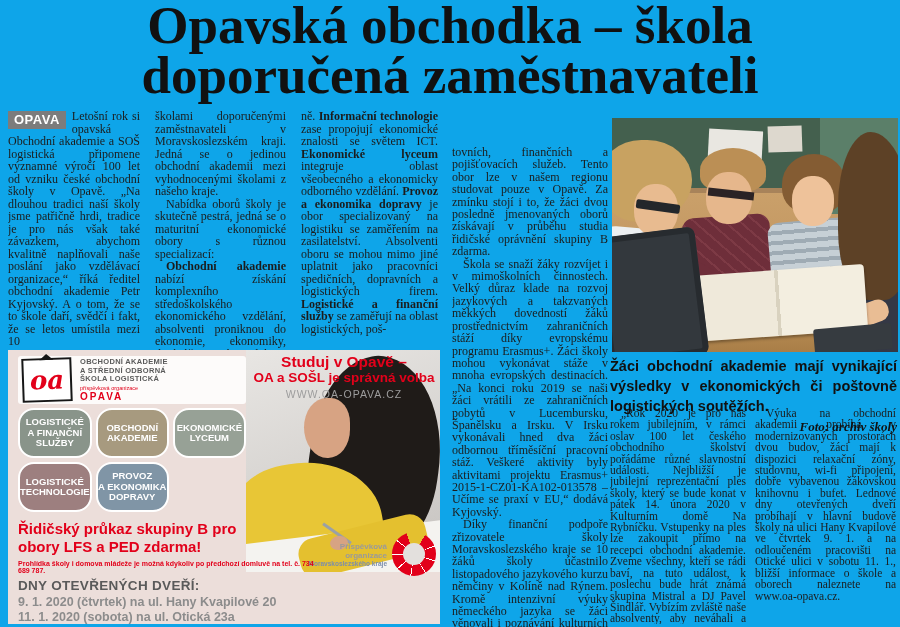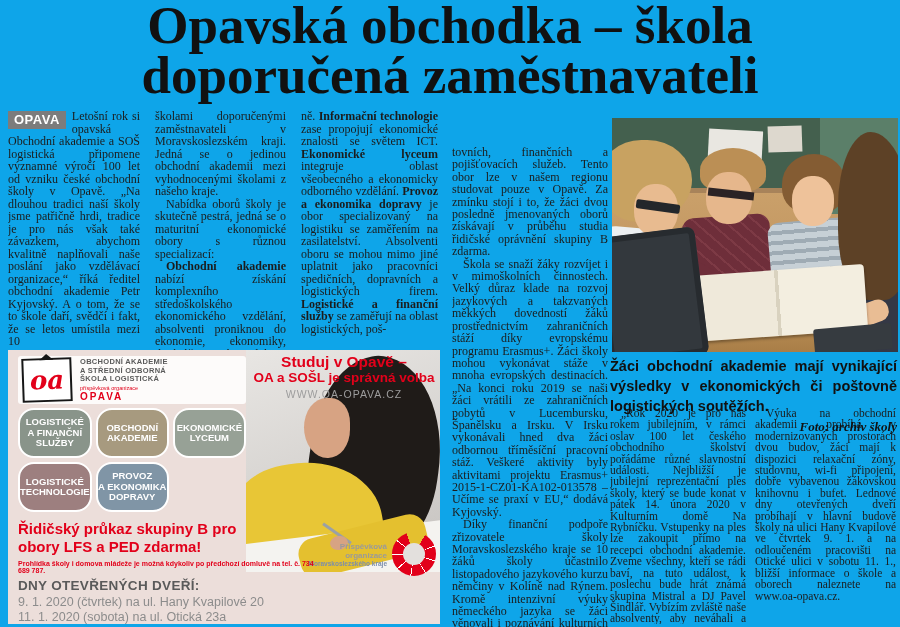--- a/index.html
+++ b/index.html
@@ -86,21 +86,21 @@
                 grid-template-columns:repeat(3,1fr);gap:4px;}
   .program-box{height:50px;border:2px solid #fff;border-radius:16px;color:#fff;
                font-weight:bold;font-size:9.5px;line-height:10.5px;text-align:center;
                display:flex;align-items:center;justify-content:center;white-space:pre-line;box-sizing:border-box;}
   .driving-offer{position:absolute;left:10px;top:170px;width:250px;color:var(--accent,#e2001a);
                  font-weight:bold;font-size:15px;line-height:17.5px;z-index:4;}
   .visit-note{position:absolute;left:10px;top:210px;width:300px;color:var(--accent,#e2001a);
               font-weight:bold;font-size:7px;z-index:4;}
   .open-days-title{position:absolute;left:10px;top:228px;color:#5a5a5a;font-weight:bold;
                    font-size:13.5px;letter-spacing:.3px;z-index:4;}
-  .open-days{position:absolute;left:10px;top:245px;width:300px;color:#8c8c8c;font-weight:normal;
+  .open-days{position:absolute;left:10px;top:245px;width:300px;color:#8c8c8c;font-weight:bold;
              font-size:12.5px;line-height:14.5px;z-index:4;}
 
   .ad-photo{position:absolute;left:238px;top:0;width:194px;height:222px;overflow:hidden;z-index:1;
             background:linear-gradient(160deg,#e8e6e3 0,#d4d1ce 60%,#c4c1be 100%);}
   .ad-photo div{position:absolute;}
   .g-hair{left:64px;top:6px;width:130px;height:200px;background:#1f1b18;border-radius:46% 54% 42% 44%;transform:rotate(8deg);}
   .g-face{left:58px;top:48px;width:46px;height:60px;background:#d7a383;border-radius:50% 42% 48% 52%;}
   .g-sweater{left:-14px;top:112px;width:150px;height:120px;background:#e8c636;border-radius:40% 55% 20% 30%;transform:rotate(-10deg);}
   .g-arm{left:52px;top:176px;width:130px;height:40px;background:#e4c02f;transform:rotate(-14deg);border-radius:16px;}
   .g-laptop{left:-10px;top:140px;width:42px;height:86px;background:#ccd0d3;transform:rotate(5deg);border-radius:4px;}

